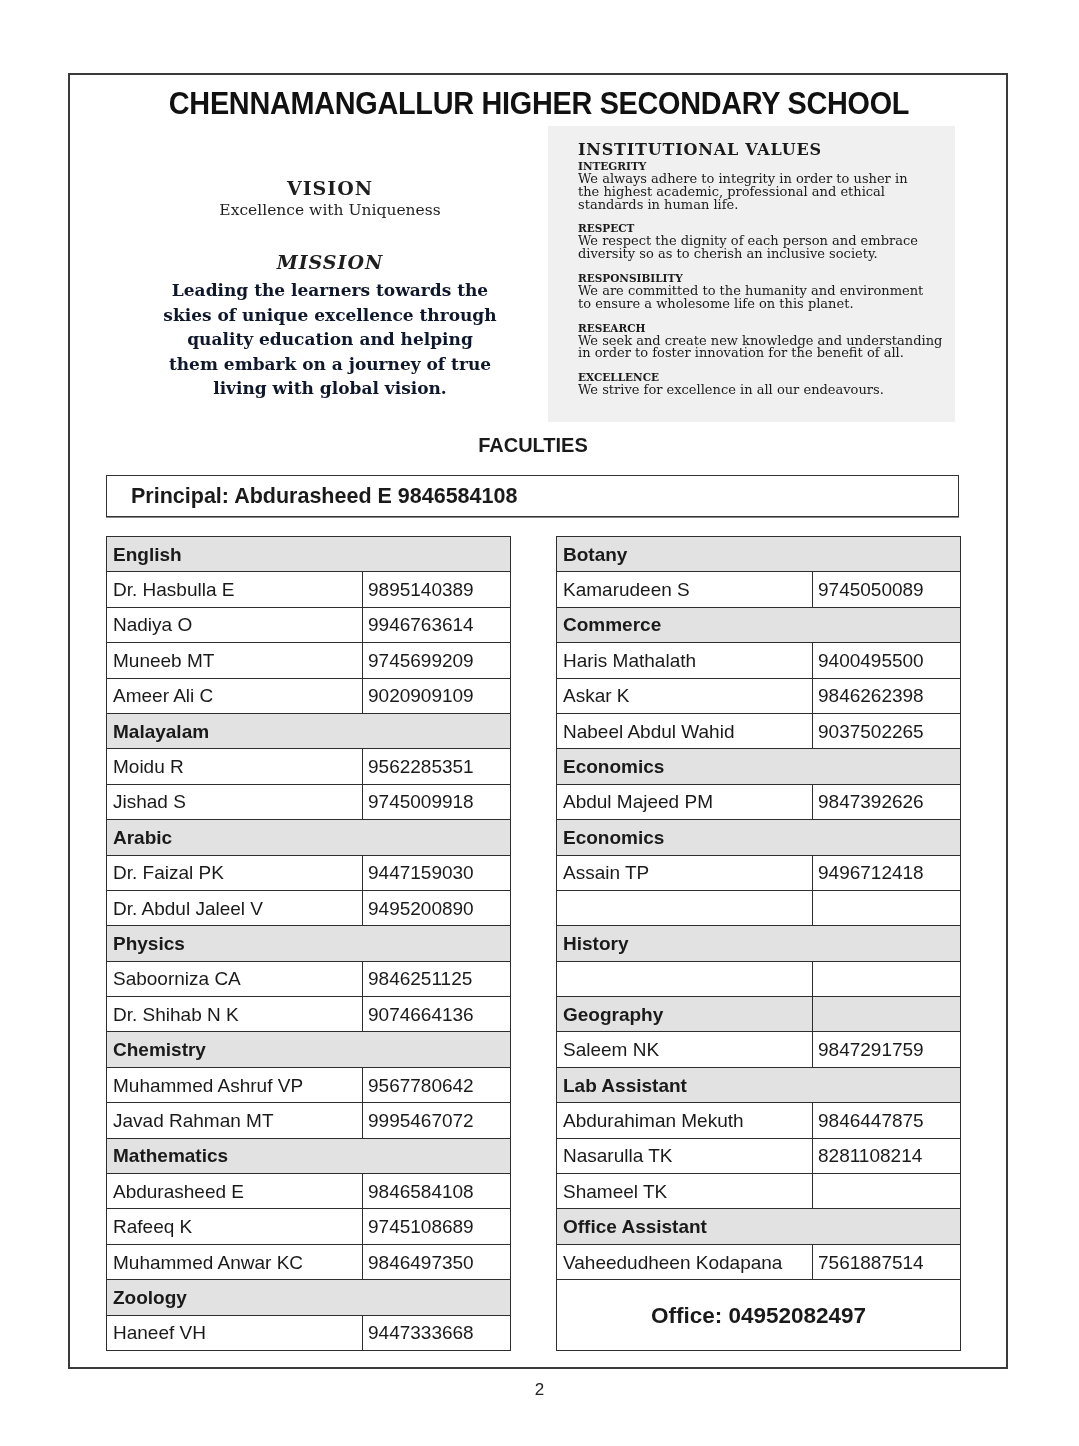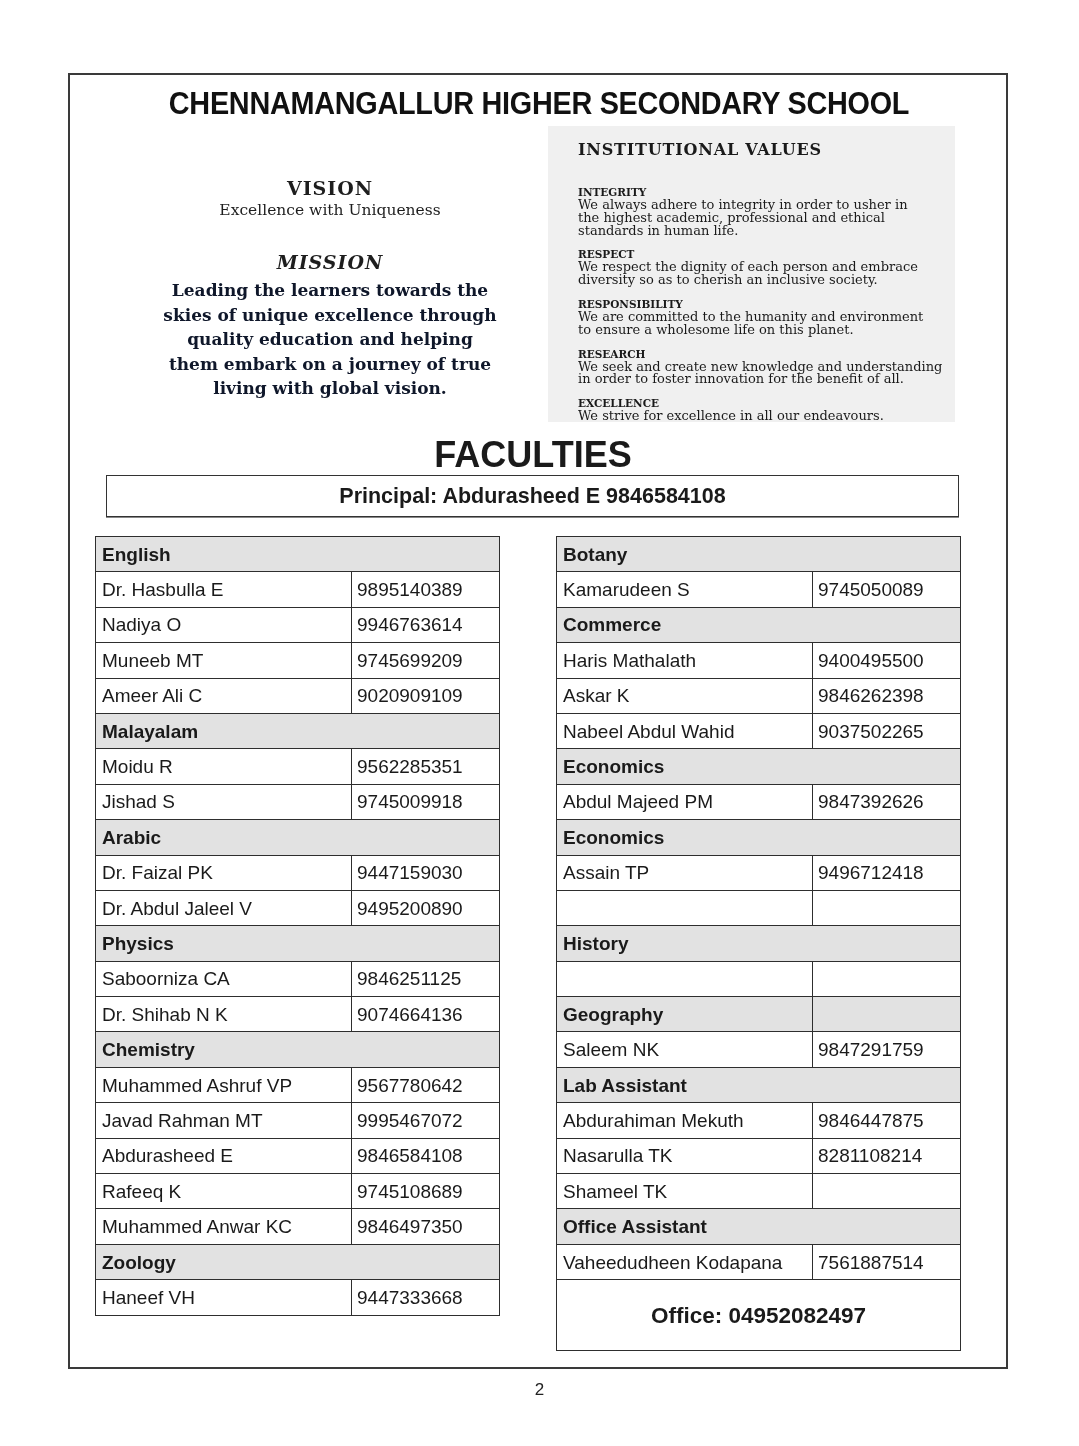--- a/index.html
+++ b/index.html
@@ -24,48 +24,48 @@
     .vm-heading { font-weight: bold; font-size: 19px; letter-spacing: 1px; line-height: 24px; margin-top: 12px; }
     .vm-sub { font-size: 15.5px; line-height: 20px; }
     .mission-heading { margin-top: 30px; font-style: italic; }
     .mission-text { font-size: 17px; line-height: 24.5px; font-weight: bold; color: #0f172a; margin-top: 4px; }
 
     .values-box {
       position: absolute; left: 548px; top: 126px; width: 407px; height: 296px;
       background: #f0f0f0; box-sizing: border-box; padding: 14px 0 0 30px;
       font-family: "DejaVu Serif", serif; color: #1a1a1a;
     }
-    .values-title { font-size: 16px; font-weight: bold; letter-spacing: 0.8px; line-height: 20px; margin-bottom: 26px; }
+    .values-title { font-size: 16px; font-weight: bold; letter-spacing: 0.8px; line-height: 20px; margin-bottom: 0; }
     .value-item { margin-bottom: 11px; }
     .value-name { font-size: 10.5px; font-weight: bold; line-height: 13px; }
     .value-desc { font-size: 13px; line-height: 12.8px; white-space: pre-line; }
 
     .faculties-title {
       position: absolute; left: 68px; top: 434px; width: 930px; text-align: center;
-      font-family: "Liberation Sans", sans-serif; font-weight: bold; font-size: 36px; color: #1a1a1a;
+      font-family: "Liberation Sans", sans-serif; font-weight: bold; font-size: 20px; color: #1a1a1a;
     }
 
     .principal-box {
       position: absolute; left: 106px; top: 475px; width: 853px; height: 42px;
-      border: 1.5px solid #333; box-sizing: border-box; text-align: center;
+      border: 1.5px solid #333; box-sizing: border-box; text-align: left;
       font-family: "Liberation Sans", sans-serif; font-weight: bold; font-size: 21.5px;
-      line-height: 40px; color: #1a1a1a; box-shadow: 0 1px 0 #888;
+      line-height: 40px; color: #1a1a1a; box-shadow: 0 1px 0 #888; padding-left: 24px;
     }
 
     table.fac {
       position: absolute; border-collapse: collapse; table-layout: fixed;
       font-family: "Liberation Sans", sans-serif; font-size: 19px; color: #1a1a1a;
     }
     table.fac td {
       border: 1.5px solid #2e2e2e; height: 35.4px; padding: 0 0 0 6px; box-sizing: border-box;
       white-space: nowrap; overflow: hidden; line-height: 33px;
     }
     table.fac tr.dept td { background: #e2e2e2; font-weight: bold; }
     table.fac td.phone { padding-left: 5px; }
-    .left-table { left: 95px; top: 536px; width: 404px; border-radius: 23px; }
+    .left-table { left: 106px; top: 536px; width: 404px; border-radius: 23px; }
     .right-table { left: 556px; top: 536px; width: 404px; }
     .col-name { width: 256px; }
     .col-phone { width: 148px; }
     td.office-cell {
       text-align: center; font-weight: bold; font-size: 22.5px; height: 70.8px !important;
       padding: 0 !important;
     }
 
     .page-number {
       position: absolute; left: 0; top: 1380px; width: 1079px; text-align: center;
@@ -187,20 +187,23 @@
         <td colspan="2">Chemistry</td>
       </tr>
       <tr>
         <td>Muhammed Ashruf VP</td>
         <td class="phone">9567780642</td>
       </tr>
       <tr>
         <td>Javad Rahman MT</td>
         <td class="phone">9995467072</td>
       </tr>
+      <tr class="dept">
+        <td colspan="2">Mathematics</td>
+      </tr>
       <tr>
         <td>Abdurasheed E</td>
         <td class="phone">9846584108</td>
       </tr>
       <tr>
         <td>Rafeeq K</td>
         <td class="phone">9745108689</td>
       </tr>
       <tr>
         <td>Muhammed Anwar KC</td>

